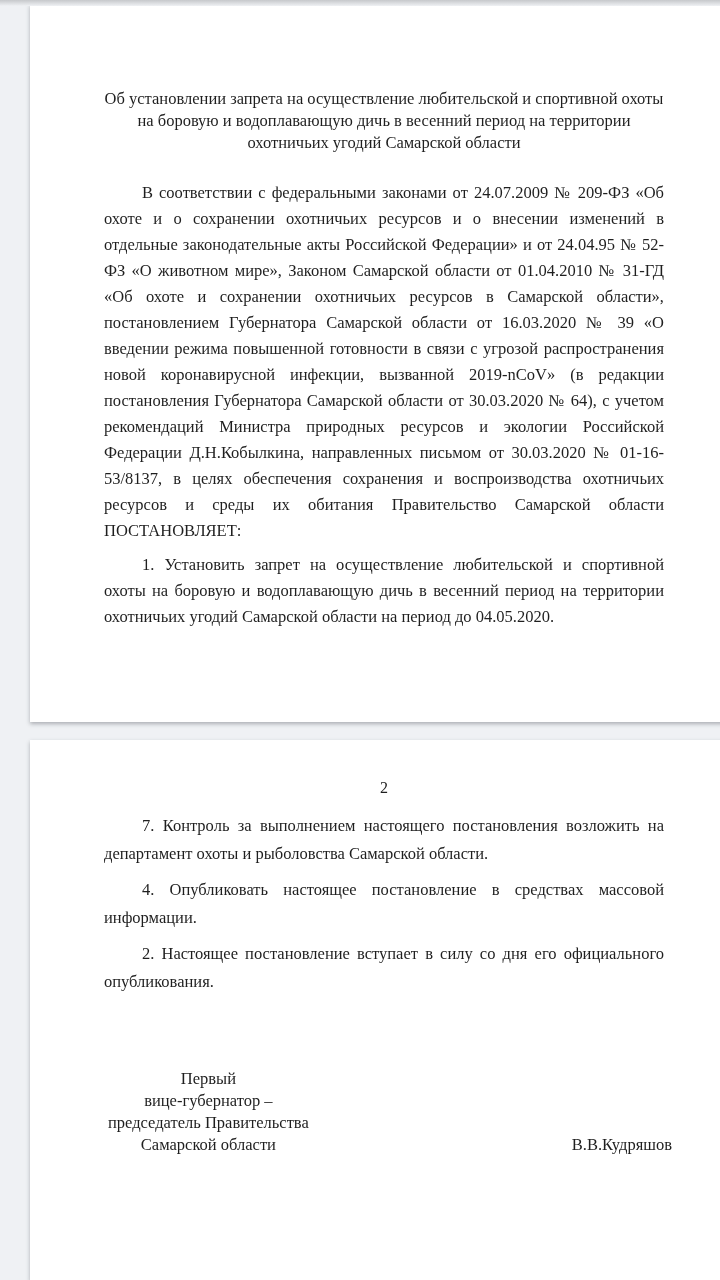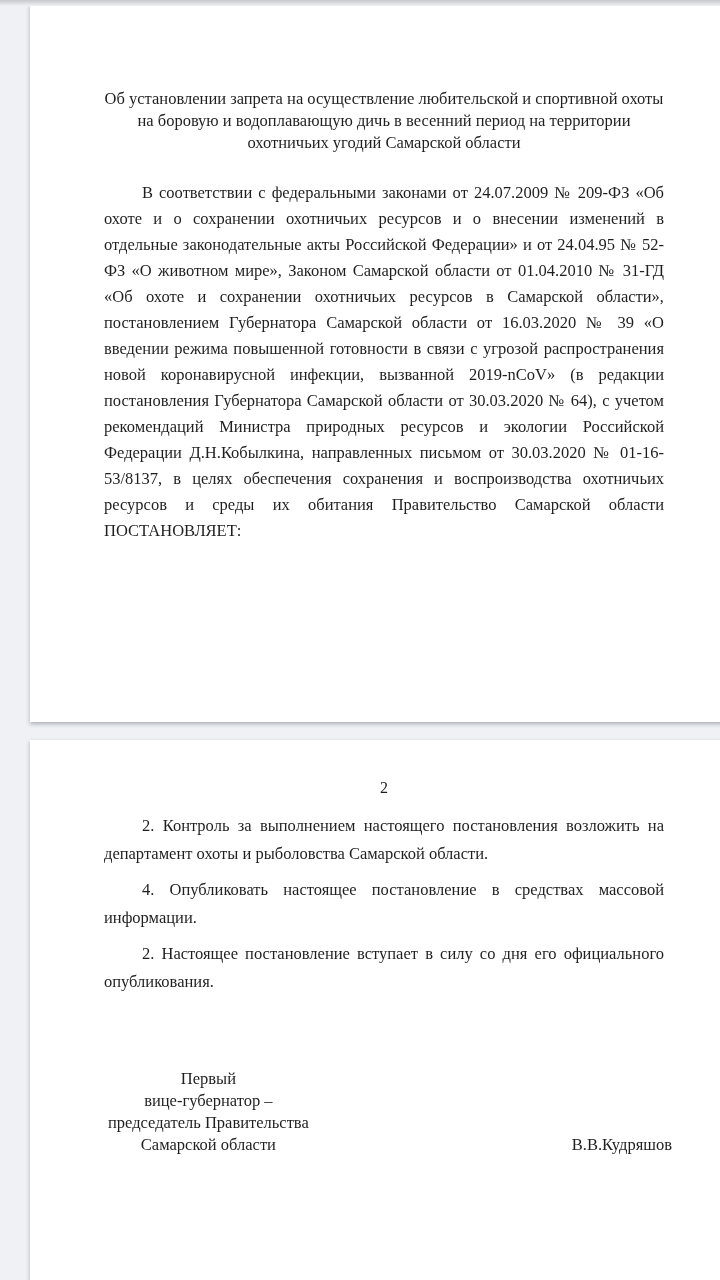--- a/index.html
+++ b/index.html
@@ -88,25 +88,26 @@
 </head>
 <body>
 
 <div class="viewer">
 
   <div class="top-edge-shadow"></div>
 
   <div class="page page-1">
     <p class="doc-title">Об установлении запрета на осуществление любительской и спортивной охоты на боровую и водоплавающую дичь в весенний период на территории охотничьих угодий Самарской области</p>
     <p class="para">В соответствии с федеральными законами от 24.07.2009 № 209-ФЗ «Об охоте и о сохранении охотничьих ресурсов и о внесении изменений в отдельные законодательные акты Российской Федерации» и от 24.04.95 № 52-ФЗ «О животном мире», Законом Самарской области от 01.04.2010 № 31-ГД «Об охоте и сохранении охотничьих ресурсов в Самарской области», постановлением Губернатора Самарской области от 16.03.2020 № 39 «О введении режима повышенной готовности в связи с угрозой распространения новой коронавирусной инфекции, вызванной 2019-nCoV» (в редакции постановления Губернатора Самарской области от 30.03.2020 № 64), с учетом рекомендаций Министра природных ресурсов и экологии Российской Федерации Д.Н.Кобылкина, направленных письмом от 30.03.2020 № 01-16-53/8137, в целях обеспечения сохранения и воспроизводства охотничьих ресурсов и среды их обитания Правительство Самарской области ПОСТАНОВЛЯЕТ:</p>
+    <p class="para">1. Установить запрет на осуществление любительской и спортивной охоты на боровую и водоплавающую дичь в весенний период на территории охотничьих угодий Самарской области на период до 04.05.2020.</p>
   </div>
 
   <div class="page page-2">
     <p class="page-number">2</p>
-    <p class="para">2. Контроль за выполнением настоящего постановления возложить на департамент охоты и рыболовства Самарской области.</p>
+    <p class="para">7. Контроль за выполнением настоящего постановления возложить на департамент охоты и рыболовства Самарской области.</p>
     <p class="para">4. Опубликовать настоящее постановление в средствах массовой информации.</p>
     <p class="para">2. Настоящее постановление вступает в силу со дня его официального опубликования.</p>
 
     <div class="signature">
       <div class="sig-position">Первый
 вице-губернатор –
 председатель Правительства
 Самарской области</div>
       <div class="sig-name">В.В.Кудряшов</div>
     </div>

